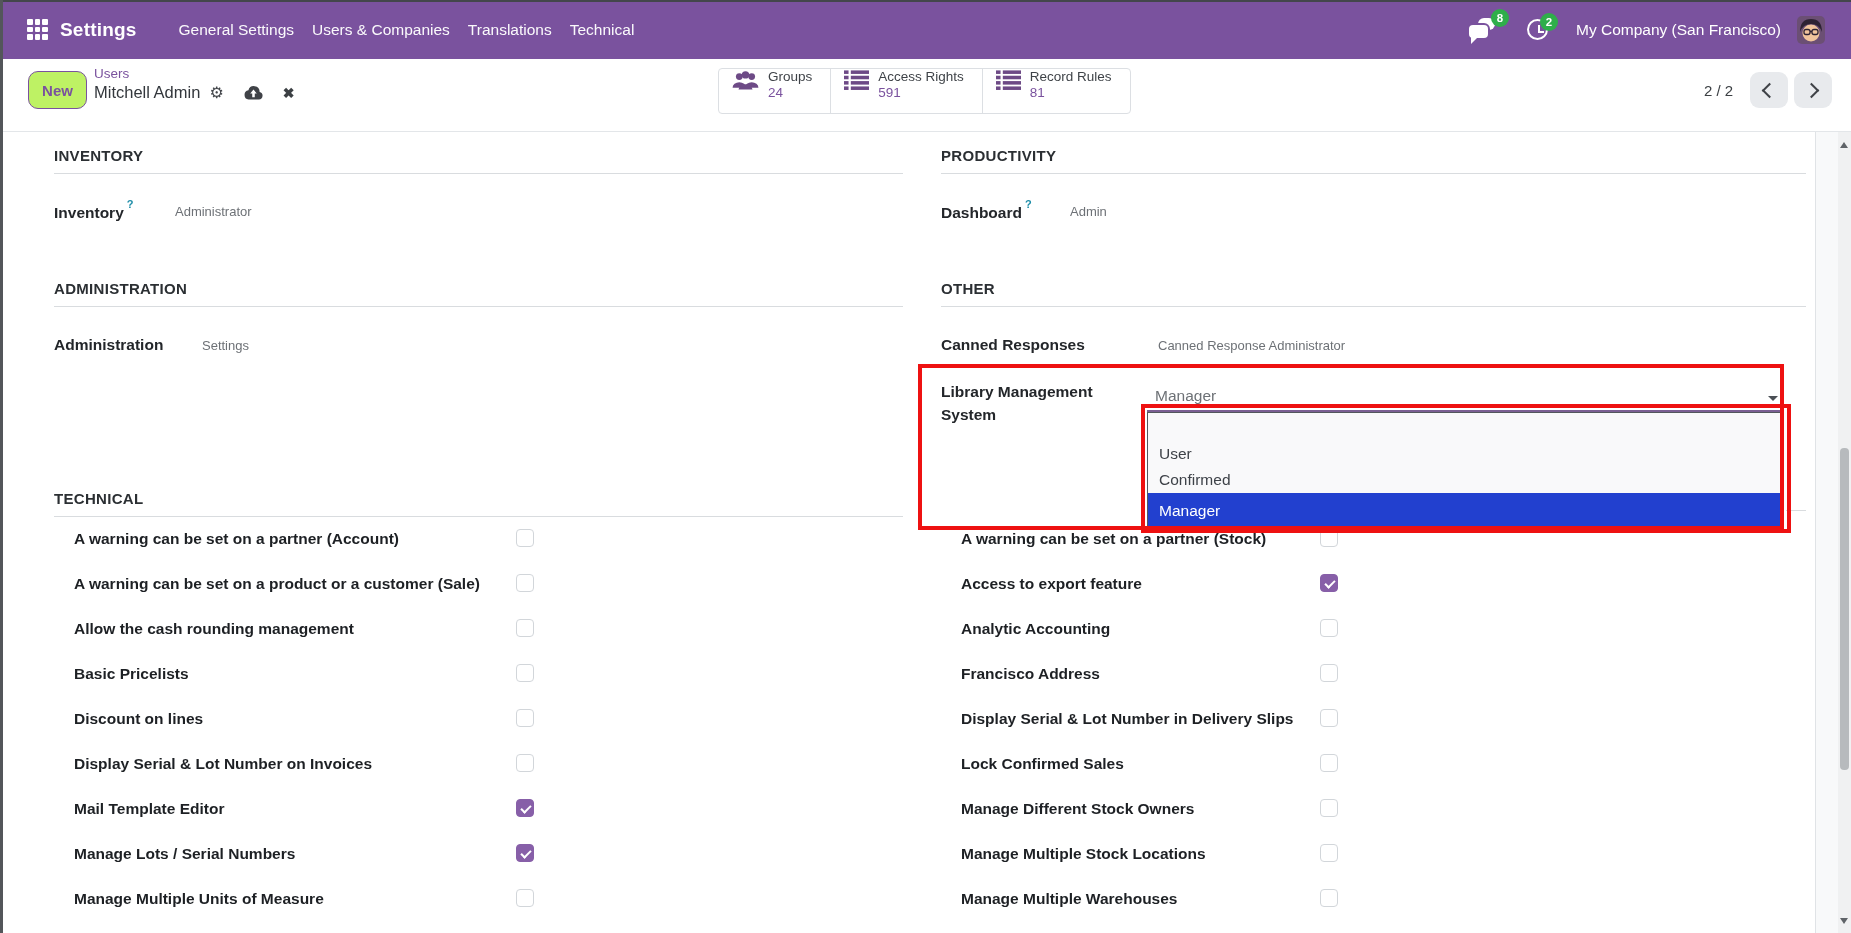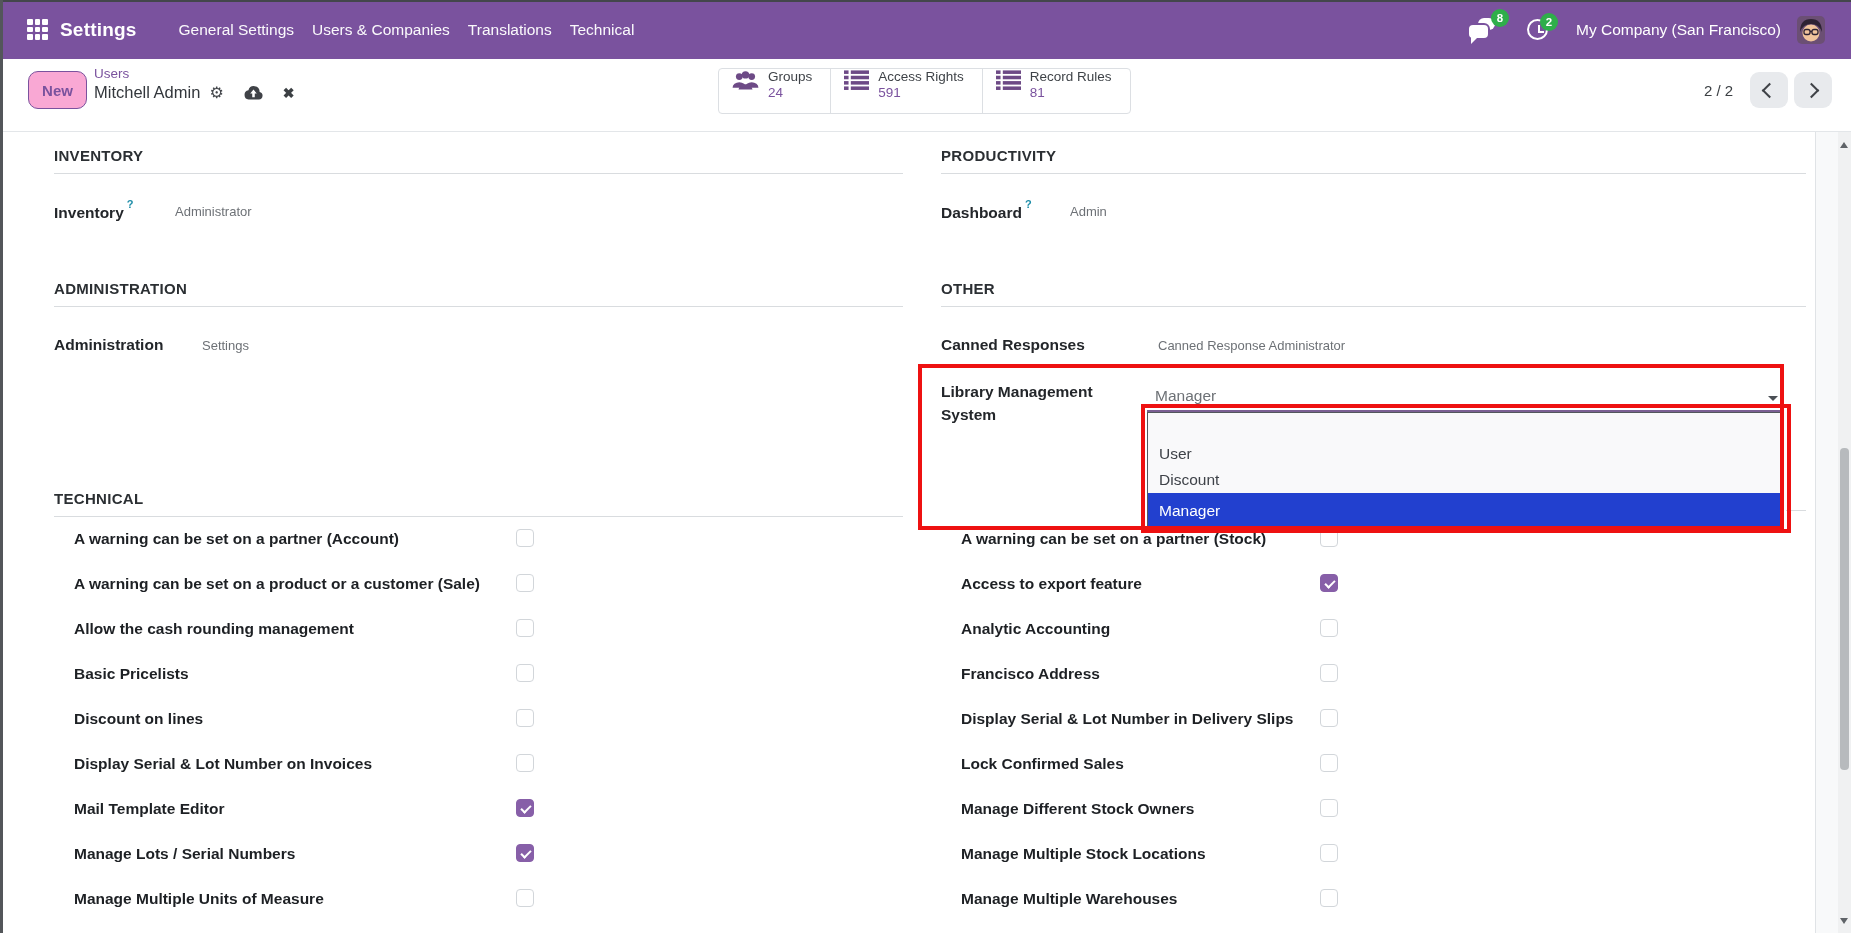--- a/index.html
+++ b/index.html
@@ -33,21 +33,21 @@
   .icon-clock{width:21px;height:21px;border:2.5px solid #fff;border-radius:50%;margin-right:28px;box-sizing:border-box;}
   .icon-clock:before{content:"";position:absolute;left:9px;top:4px;width:2.2px;height:7px;background:#fff;}
   .icon-clock:after{content:"";position:absolute;left:9px;top:9.5px;width:6px;height:2.2px;background:#fff;}
   .company{font-size:15.5px;margin-right:16px;cursor:pointer;}
   .avatar{width:28px;height:28px;border-radius:5px;overflow:hidden;cursor:pointer;display:block;}
 
   
   .cpanel{position:absolute;left:0;top:59px;width:100%;height:72px;background:#fff;
           border-bottom:1px solid #e3e6e9;z-index:30;}
   .btn-new{position:absolute;left:28px;top:12px;width:57px;height:36px;border:1px solid #7a529e;
-           border-radius:10px;color:#7a529e;font-size:15px;font-weight:600;background:#f9a8d4;
+           border-radius:10px;color:#7a529e;font-size:15px;font-weight:600;background:#bef264;
            display:flex;align-items:center;justify-content:center;cursor:pointer;}
   .bc{position:absolute;left:94px;top:7px;}
   .bc-model{color:#7a529e;font-size:13.5px;cursor:pointer;}
   .bc-rec{display:flex;align-items:center;margin-top:2px;color:#33373c;font-size:16.5px;font-weight:500;}
   .gear{font-size:16px;color:#45484d;margin-left:9px;cursor:pointer;}
   .cloudup{margin-left:20px;cursor:pointer;display:inline-flex;}
   .xmark{font-size:14px;color:#3c4044;margin-left:20px;font-weight:700;cursor:pointer;}
 
   .statbar{position:absolute;left:718px;top:9px;height:46px;display:flex;background:#fff;
            border:1px solid #dcdfe3;border-radius:4px;box-sizing:border-box;}
@@ -267,21 +267,21 @@
       <span class="lms-label" style="top:17px;">Library Management</span>
       <span class="lms-label" style="top:40px;">System</span>
       <span class="lms-value">Manager</span>
       <span class="lms-caret"></span>
       <span class="lms-underline"></span>
     </div>
 
     <div class="dropdown">
       <div class="opt opt-blank"></div>
       <div class="opt opt-mid">User</div>
-      <div class="opt opt-mid">Discount</div>
+      <div class="opt opt-mid">Confirmed</div>
       <div class="opt opt-sel">Manager</div>
     </div>
 
     <div class="red-outer"></div>
     <div class="red-inner"></div>
 
     <div class="chk-col chk-col-l">
         <div class="check-row">
     <span class="check-label">A warning can be set on a partner (Account)</span>
     <span class="cb"></span>

